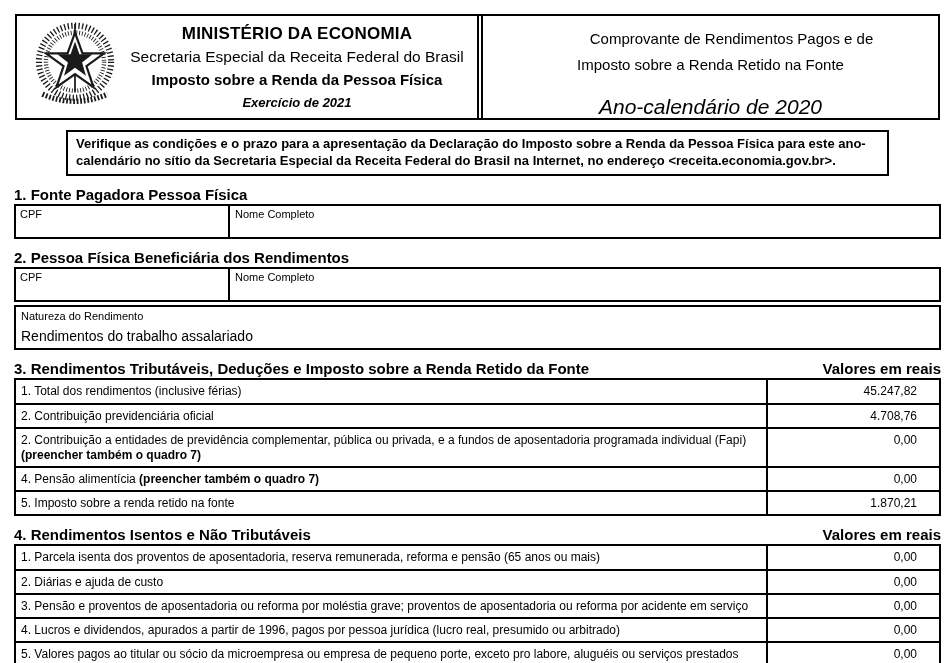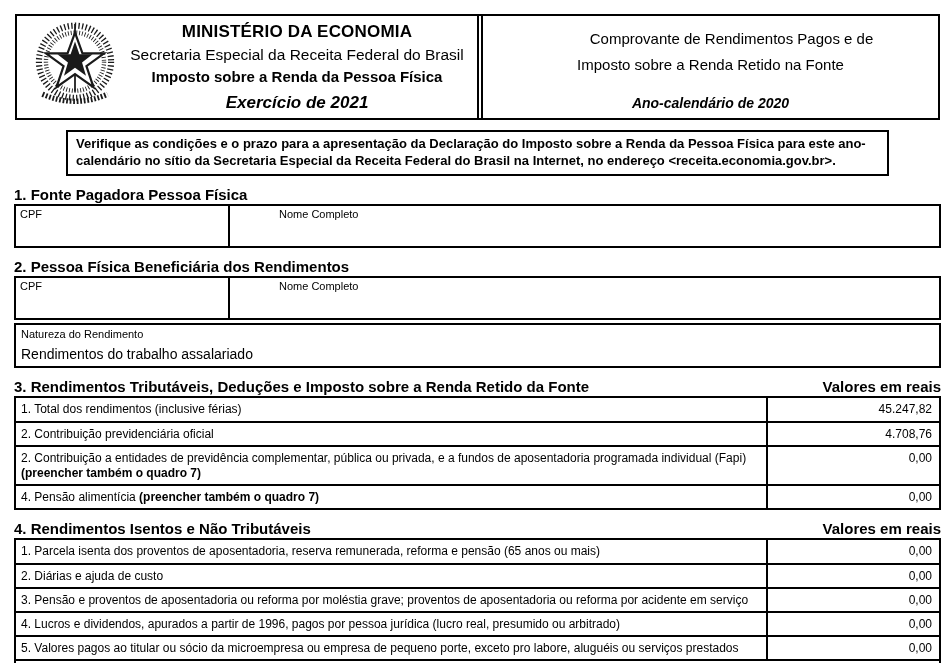--- a/index.html
+++ b/index.html
@@ -9,53 +9,53 @@
 
   
   .header { margin: 14px 7px 0 15px; width: 925px; height: 106px;
     border: 2px solid #000; display: flex; }
   .hdr-left { width: 462px; display: flex; align-items: center; border-right: 2px solid #000; }
   .emblem { width: 92px; flex: 0 0 92px; margin-left: 12px; display: flex; align-items: center; justify-content: center; }
   .hdr-left-text { flex: 1; text-align: center; line-height: 1.25; padding-right: 4px; }
   .h-line1 { font-size: 17px; font-weight: bold; letter-spacing: .2px; text-align: center; }
   .h-line2 { font-size: 15.5px; margin-top: 3px; }
   .h-line3 { font-size: 15px; font-weight: bold; margin-top: 4px; }
-  .h-line4 { font-size: 17px; font-weight: bold; font-style: italic; margin-top: 5px; }
+  .h-line4 { font-size: 13px; font-weight: bold; font-style: italic; margin-top: 5px; }
   .hdr-right { flex: 1; border-left: 2px solid #000; margin-left: 2px;
     text-align: center; padding-top: 14px; }
   .h-r1 { font-size: 15px; padding-left: 42px; }
   .h-r2 { font-size: 15px; margin-top: 9px; }
-  .h-r3 { font-size: 14px; font-weight: bold; font-style: italic; margin-top: 22px; }
+  .h-r3 { font-size: 21px; font-weight: normal; font-style: italic; margin-top: 22px; }
 
   
   .notice { margin: 10px 0 0 66px; width: 823px; border: 2px solid #000;
     padding: 4px 8px 5px 8px; font-weight: bold; font-size: 13px; line-height: 1.28; }
 
   
   .sec-title { margin: 10px 0 0 14px; width: 927px; font-size: 15px; font-weight: bold;
     display: flex; justify-content: space-between; align-items: flex-end; line-height: 17px; }
   .tbl { margin-left: 14px; width: 927px; border: 2px solid #000; margin-top: 1px; }
 
   
-  .idrow { display: flex; height: 40px; }
+  .idrow { display: flex; height: 31px; }
   .cell-cpf { width: 214px; border-right: 2px solid #000; padding: 2px 4px; }
-  .cell-nome { flex: 1; padding: 2px 5px; margin-left: 44px; }
+  .cell-nome { flex: 1; padding: 2px 5px; }
   .mini-label { font-size: 11px; line-height: 12px; }
   .mini-value { font-size: 12px; margin-top: 2px; min-height: 12px; }
 
   .nature-box { margin-left: 14px; margin-top: 3px; width: 927px; border: 2px solid #000;
     padding: 3px 5px 4px 5px; }
   .nature-value { font-size: 14px; margin-top: 6px; }
 
   
   .vrow { display: flex; min-height: 23px; }
   .vrow + .vrow { border-top: 2px solid #000; }
   .vlabel { flex: 1; border-right: 2px solid #000; padding: 4px 6px 3px 5px;
     font-size: 12px; line-height: 15px; }
-  .vvalue { width: 171px; text-align: right; padding: 4px 7px 3px 4px;
+  .vvalue { width: 171px; text-align: right; padding: 4px 22px 3px 4px;
     font-size: 12px; line-height: 15px; }
   .bold-block { display: block; font-weight: bold; }
   .bold-inline { font-weight: bold; }
 
   .tbl-cut { border-bottom: none; }
 </style>
 </head>
 <body>
 
 <div class="page">
@@ -144,20 +144,24 @@
         <span>2. Contribuição a entidades de previdência complementar, pública ou privada, e a fundos de aposentadoria programada individual (Fapi)</span><span class="bold-block">(preencher também o quadro 7)</span>
       </div>
       <div class="vvalue">0,00</div>
     </div>
     <div class="vrow">
       <div class="vlabel">
         <span>4. Pensão alimentícia</span> <span class="bold-inline">(preencher também o quadro 7)</span>
       </div>
       <div class="vvalue">0,00</div>
     </div>
+    <div class="vrow">
+      <div class="vlabel"><span>5. Imposto sobre a renda retido na fonte</span></div>
+      <div class="vvalue">1.870,21</div>
+    </div>
   </div>
 
   <div class="sec-title">
     <span>4. Rendimentos Isentos e Não Tributáveis</span>
     <span>Valores em reais</span>
   </div>
   <div class="tbl tbl-cut">
     <div class="vrow">
       <div class="vlabel"><span>1. Parcela isenta dos proventos de aposentadoria, reserva remunerada, reforma e pensão (65 anos ou mais)</span></div>
       <div class="vvalue">0,00</div>

